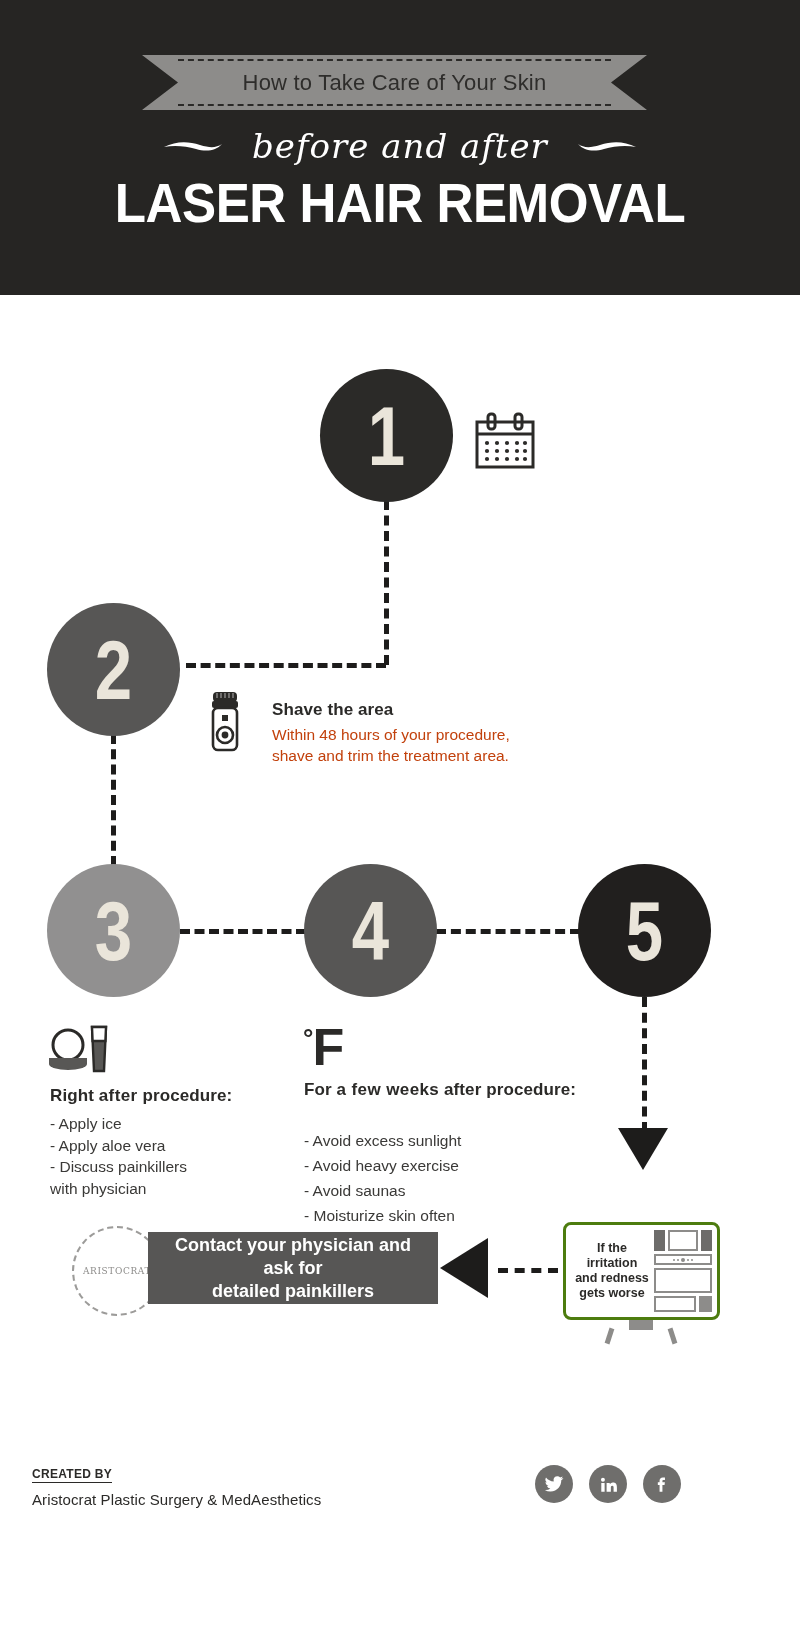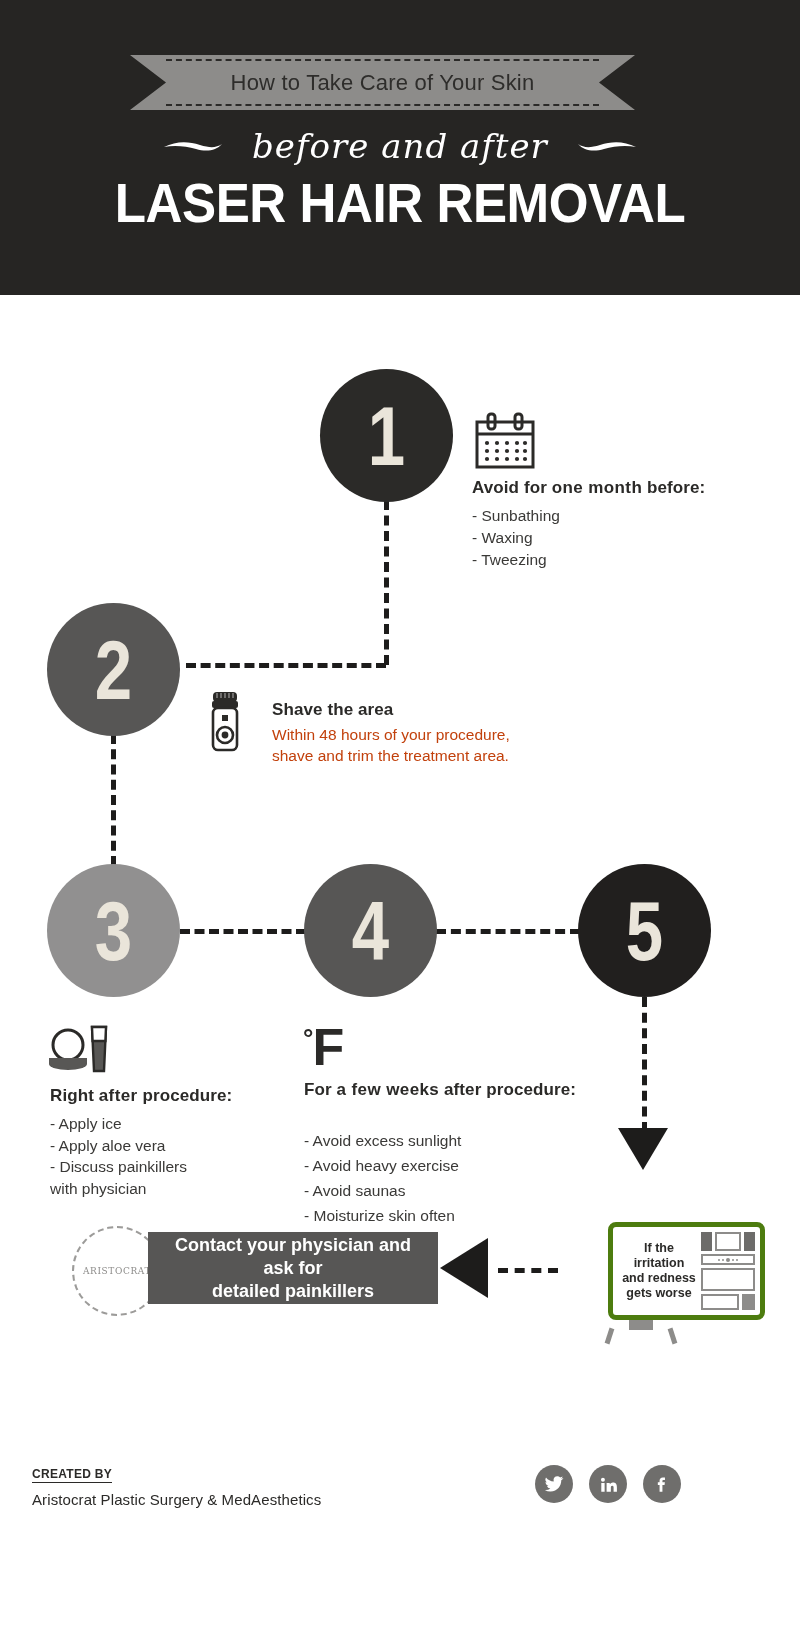--- a/index.html
+++ b/index.html
@@ -11,21 +11,21 @@
     color: #2b2a28;
   }
   .page { position: relative; width: 800px; height: 1640px; background: #ffffff; }
 
   
   .header {
     position: absolute; left: 0; top: 0; width: 800px; height: 295px;
     background: #262523;
   }
   .ribbon {
-    position: absolute; left: 130px; top: 55px; width: 505px; height: 67px;
+    position: absolute; left: 142px; top: 55px; width: 505px; height: 67px;
   }
   .ribbon-body {
     position: absolute; left: 0; top: 0; width: 505px; height: 55px;
     background: #8d8c8a;
     clip-path: polygon(0 0, 36px 50%, 0 100%, 505px 100%, 469px 50%, 505px 0);
   }
   .ribbon-dash-top, .ribbon-dash-bot {
     position: absolute; left: 36px; width: 433px; height: 0;
     border-top: 2px dashed #2b2a28;
   }
@@ -161,23 +161,22 @@
   }
   .logo-mark {
     font-family: "DejaVu Serif", serif; font-size: 9px; color: #8d8c8a;
     letter-spacing: .6px; white-space: nowrap;
   }
 
   
   .monitor { position: absolute; left: 563px; top: 1222px; width: 157px; height: 122px; }
   .mon-screen {
     position: absolute; left: 0; top: 0; width: 157px; height: 98px;
-    border: 5px solid #4d7c0f; border-radius: 8px; background: #ffffff;
+    border: 3px solid #4d7c0f; border-radius: 8px; background: #ffffff;
     display: flex;
-    margin-left: 45px;
   }
   .mon-text {
     flex: 0 0 88px; display: flex; align-items: center; justify-content: center;
     font-family: "Liberation Sans Narrow", "Liberation Sans", sans-serif;
     font-weight: 700; font-size: 12.5px; line-height: 15px; color: #2b2a28;
     text-align: center; padding-left: 4px;
   }
   .mon-panel { flex: 1; padding: 5px 5px 5px 0; display: flex; flex-direction: column; gap: 3px; }
   .mp-row { display: flex; gap: 3px; align-items: stretch; }
   .mp-dark { width: 11px; background: #6d6c6a; }
@@ -289,28 +288,20 @@
           <circle cx="51" cy="39" r="2.1"></circle>
         <circle cx="13" cy="47" r="2.1"></circle>
           <circle cx="23" cy="47" r="2.1"></circle>
           <circle cx="33" cy="47" r="2.1"></circle>
           <circle cx="43" cy="47" r="2.1"></circle>
           <circle cx="51" cy="47" r="2.1"></circle>
       </g>
     </svg>
   </div>
 
-  <div class="step-block blk1">
-    <div class="step-head"><span>Avoid for </span><span class="lt">one month</span><span> before:</span></div>
-    <ul class="step-list">
-      <li>- Sunbathing</li>
-      <li>- Waxing</li>
-      <li>- Tweezing</li>
-    </ul>
-  </div>
 
   <div class="icon ico-shaver">
     <svg width="40" height="62" viewBox="0 0 40 62">
       <rect x="8" y="2" width="24" height="10" rx="4" fill="#2b2a28"></rect>
       <g stroke="#8d8c8a" stroke-width="1.4">
         <line x1="12" y1="3" x2="12" y2="8"></line>
           <line x1="16" y1="3" x2="16" y2="8"></line>
         <line x1="20" y1="3" x2="20" y2="8"></line>
           <line x1="24" y1="3" x2="24" y2="8"></line>
         <line x1="28" y1="3" x2="28" y2="8"></line>

